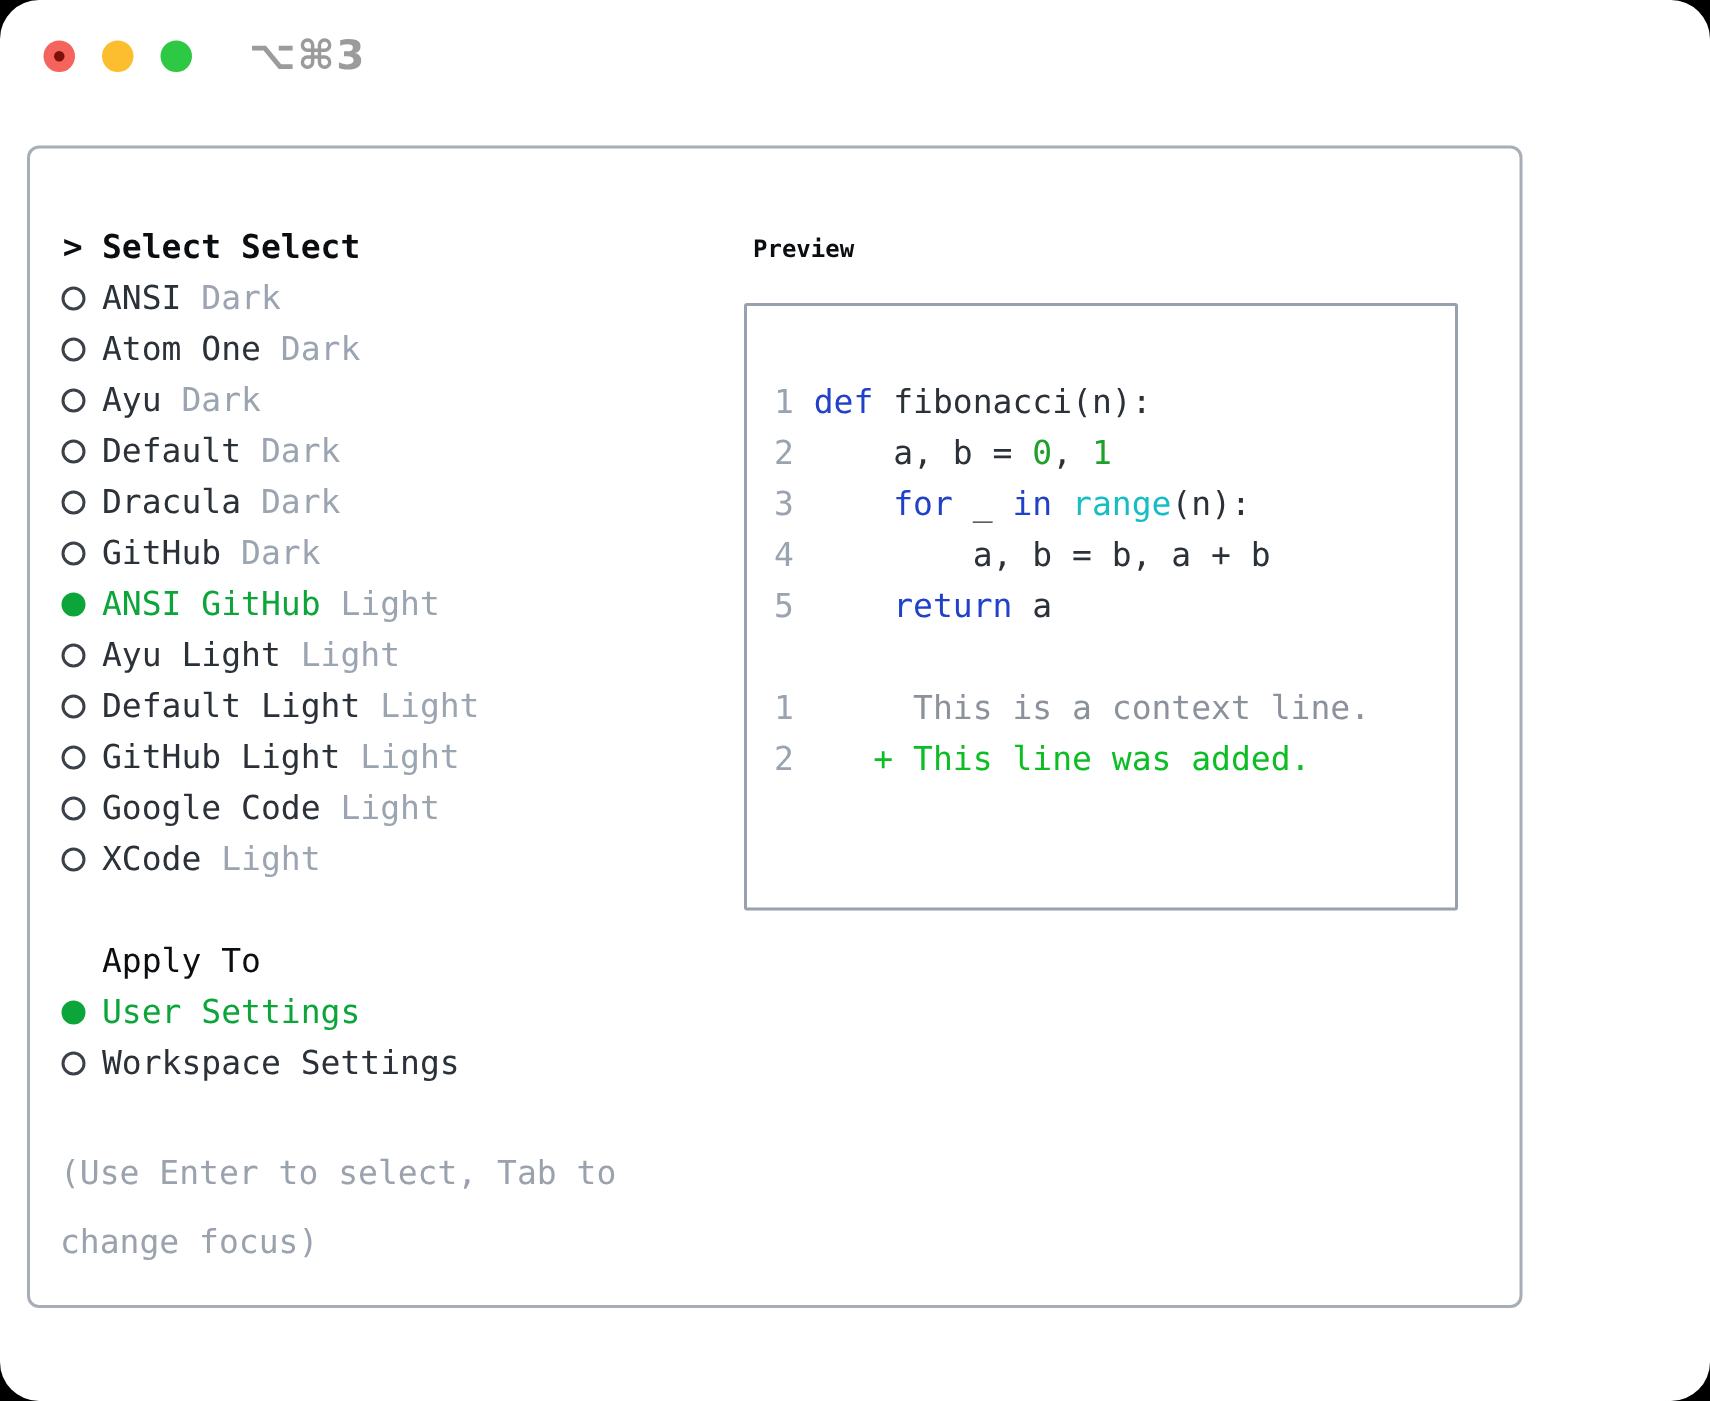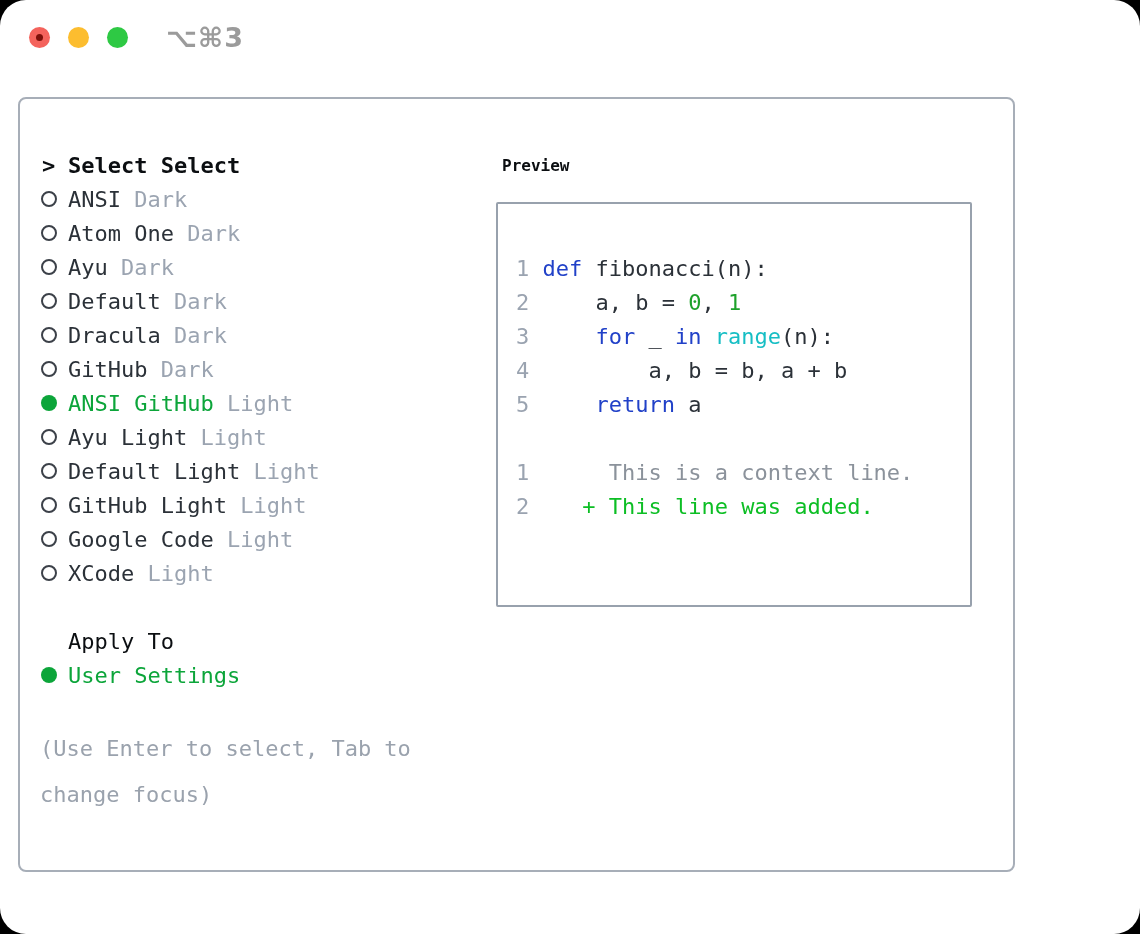--- a/index.html
+++ b/index.html
@@ -177,20 +177,21 @@
 
       <div class="row spacer"></div>
 
       <div class="row">
         <span class="iconbox"></span>
         <span style="color:var(--title)">Apply To</span>
       </div>
 
       <div id="apply-list">
           <div class="row"><span class="iconbox"><span class="ring selected"></span></span><span class="name green">User Settings</span></div>
+          <div class="row"><span class="iconbox"><span class="ring"></span></span><span class="name">Workspace Settings</span></div>
         </div>
 
       <div class="row spacer"></div>
 
       <div class="hint">(Use Enter to select, Tab to change focus)</div>
     </div>
 
     <div class="preview-head">Preview</div>
 
     <div class="preview-box" id="preview-box">

